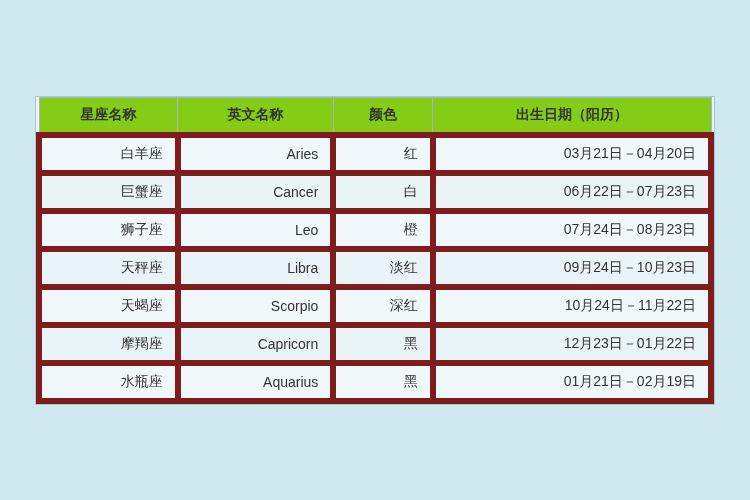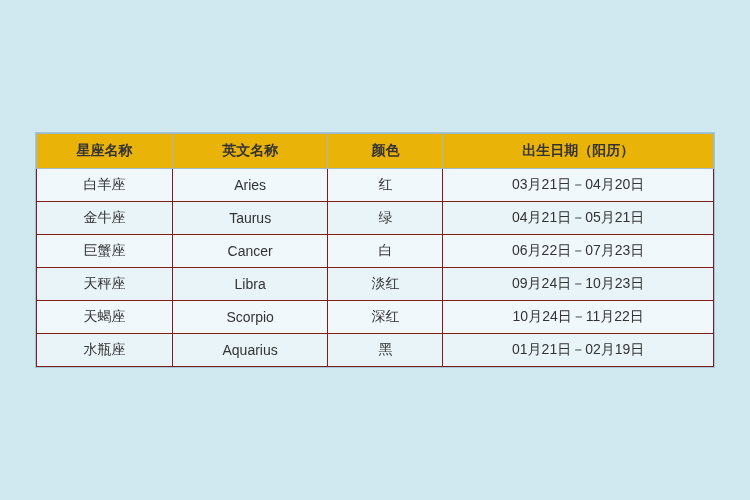--- a/index.html
+++ b/index.html
@@ -24,44 +24,44 @@
       border: 1px solid #a0c8d8;
       width: 680px;
     }
 
     table {
       width: 100%;
       border-collapse: collapse;
     }
 
     thead tr {
-      background-color: #eab308;
+      background-color: #84cc16;
     }
 
     thead th {
       border: 1px solid #a0b8c8;
       padding: 8px 12px;
       text-align: center;
       font-weight: bold;
       color: #333;
       font-size: 14px;
     }
 
     tbody tr {
       background-color: #f0f8fc;
     }
 
     tbody tr:nth-child(even) {
       background-color: #e8f4f8;
     }
 
     tbody td {
-      border: 1px solid #7f1d1d;
-      padding: 7px 24px;
-      text-align: center;
+      border: 6px solid #7f1d1d;
+      padding: 7px 12px;
+      text-align: right;
       color: #333;
       font-size: 14px;
     }
 
     tbody td:first-child {
       font-weight: normal;
     }
 
     tbody td:nth-child(2) {
       font-style: normal;
@@ -81,44 +81,50 @@
       </tr>
     </thead>
     <tbody id="table-body">
     <tr>
           <td>白羊座</td>
           <td>Aries</td>
           <td>红</td>
           <td>03月21日－04月20日</td>
         </tr>
         <tr>
-          <td>金牛座</td>
-          <td>Taurus</td>
-          <td>绿</td>
-          <td>04月21日－05月21日</td>
-        </tr>
-        <tr>
           <td>巨蟹座</td>
           <td>Cancer</td>
           <td>白</td>
           <td>06月22日－07月23日</td>
+        </tr>
+        <tr>
+          <td>狮子座</td>
+          <td>Leo</td>
+          <td>橙</td>
+          <td>07月24日－08月23日</td>
         </tr>
         <tr>
           <td>天秤座</td>
           <td>Libra</td>
           <td>淡红</td>
           <td>09月24日－10月23日</td>
         </tr>
         <tr>
           <td>天蝎座</td>
           <td>Scorpio</td>
           <td>深红</td>
           <td>10月24日－11月22日</td>
         </tr>
         <tr>
+          <td>摩羯座</td>
+          <td>Capricorn</td>
+          <td>黑</td>
+          <td>12月23日－01月22日</td>
+        </tr>
+        <tr>
           <td>水瓶座</td>
           <td>Aquarius</td>
           <td>黑</td>
           <td>01月21日－02月19日</td>
         </tr>
       </tbody>
   </table>
 </div>
 
 </body></html>

